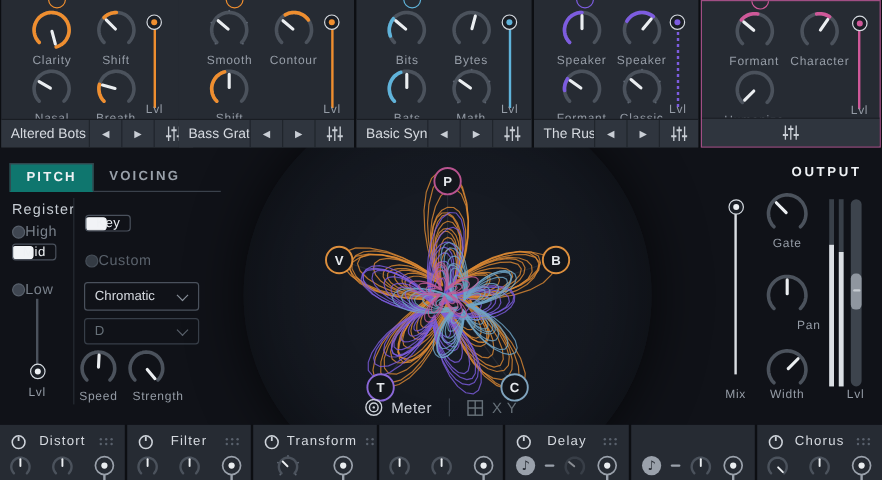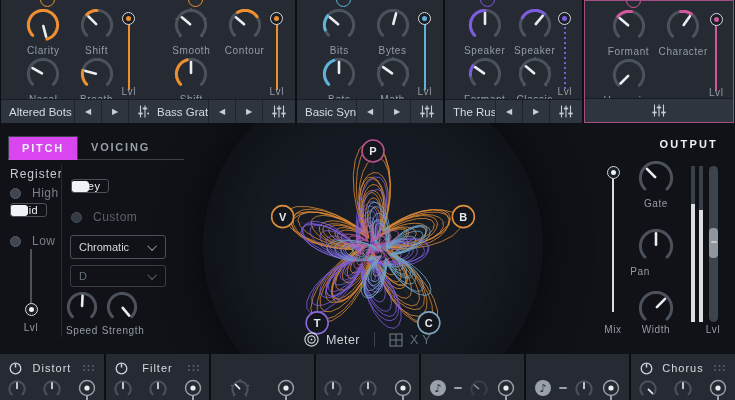--- a/index.html
+++ b/index.html
@@ -11,24 +11,24 @@
   .fbtn{width:26px;display:flex;align-items:center;justify-content:center;border-left:1px solid #20252c;cursor:pointer;color:#c9ced5;font-size:8px;}
   .kwrap{position:absolute;}
   .klabel{position:absolute;font-size:10px;color:#959ca6;letter-spacing:.6px;text-align:center;white-space:nowrap;}
   .vthumb{position:absolute;width:13px;height:13px;border:1.5px solid #d4d9df;border-radius:50%;box-sizing:border-box;background:#1a1e25;display:flex;align-items:center;justify-content:center;}
   .mid{position:absolute;left:0;top:123px;width:735px;height:231px;background:#101218;overflow:hidden;}
   .disc{position:absolute;left:203px;top:-47px;width:340px;height:340px;border-radius:50%;
         background:radial-gradient(circle,#181c24 0%,#151921 55%,#11141b 100%);
         box-shadow:0 0 45px rgba(0,0,0,.65), inset 0 0 70px rgba(0,0,0,.4);}
   .tabs{position:absolute;left:8px;top:13px;display:flex;width:176px;}
   .tab{padding:5px 13px 5px;font-size:11px;font-weight:bold;letter-spacing:1.8px;color:#99a0a9;border-bottom:1px solid #3a414b;cursor:pointer;}
-  .tab.active{color:#eef1f4;border:1px solid #3a414b;border-bottom:1px solid transparent;background:#d946ef;}
+  .tab.active{color:#eef1f4;border:1px solid #3a414b;border-bottom:1px solid transparent;background:#0f766e;}
   .tab.rest{flex:1;}
   .sec-label{position:absolute;font-size:12px;color:#c6ccd3;letter-spacing:1px;}
-  .radio-row{position:absolute;display:flex;align-items:center;gap:11px;cursor:pointer;text-align:center;}
+  .radio-row{position:absolute;display:flex;align-items:center;gap:0;cursor:pointer;text-align:center;}
   .rdot{width:11px;height:11px;border-radius:50%;background:#3f4651;border:1px solid #565e69;box-sizing:border-box;}
   .rdot.sel{background:#f1f3f6;border-color:#f1f3f6;}
   .rdot.dis{background:#343b44;border-color:#454d57;}
   .rlabel{font-size:12px;color:#79818b;letter-spacing:.5px;}
   .rlabel.sel{color:#eef1f4;}
   .rlabel.dis{color:#5a626c;}
   .sel{position:absolute;border:1px solid #4a515c;border-radius:3px;color:#d6dae0;font-size:11px;display:flex;align-items:center;justify-content:space-between;padding:0 8px;background:transparent;cursor:pointer;}
   .sel.dis{border-color:#373e48;color:#667078;}
   .chev{width:6px;height:6px;border-left:1.5px solid #8a919b;border-bottom:1.5px solid #8a919b;transform:rotate(-45deg) translateY(-2px);}
   .sel.dis .chev{border-color:#5a626c;}
@@ -153,21 +153,21 @@
 
     <span class="kwrap" style="left:66px;top:168px;"><svg width="32" height="32" viewBox="0 0 32 32">
           <path d="M6.4,25.6L5.7,24.9L5.1,24.2L4.6,23.4L4.1,22.6L3.7,21.7L3.3,20.9L3.0,20.0L2.7,19.1L2.6,18.1L2.5,17.2L2.4,16.2L2.4,15.3L2.5,14.3L2.6,13.4L2.9,12.5L3.1,11.6L3.5,10.7L3.9,9.8L4.3,9.0L4.9,8.2L5.4,7.4L6.1,6.7L6.7,6.1L7.4,5.4L8.2,4.9L9.0,4.3L9.8,3.9L10.7,3.5L11.6,3.1L12.5,2.9L13.4,2.6L14.3,2.5L15.3,2.4L16.2,2.4L17.2,2.5L18.1,2.6L19.1,2.7L20.0,3.0L20.9,3.3L21.7,3.7L22.6,4.1L23.4,4.6L24.2,5.1L24.9,5.7L25.6,6.4L26.3,7.1L26.9,7.8L27.4,8.6L27.9,9.4L28.3,10.3L28.7,11.1L29.0,12.0L29.3,12.9L29.4,13.9L29.5,14.8L29.6,15.8L29.6,16.7L29.5,17.7L29.4,18.6L29.1,19.5L28.9,20.4L28.5,21.3L28.1,22.2L27.7,23.0L27.1,23.8L26.6,24.6L25.9,25.3L25.6,25.6" stroke="#4b525c" stroke-width="3" fill="none" stroke-linecap="round"></path>
           <line x1="16.05694152039232" y1="14.913491066187024" x2="16.58365058402131" y2="4.8632834284169935" stroke="#eaedf0" stroke-width="2.6" stroke-linecap="round"></line>
         </svg></span>
     <div class="klabel" style="left:58px;top:202px;width:48px;">Speed</div>
     <span class="kwrap" style="left:106px;top:168px;"><svg width="32" height="32" viewBox="0 0 32 32">
           <path d="M6.4,25.6L5.7,24.9L5.1,24.2L4.6,23.4L4.1,22.6L3.7,21.7L3.3,20.9L3.0,20.0L2.7,19.1L2.6,18.1L2.5,17.2L2.4,16.2L2.4,15.3L2.5,14.3L2.6,13.4L2.9,12.5L3.1,11.6L3.5,10.7L3.9,9.8L4.3,9.0L4.9,8.2L5.4,7.4L6.1,6.7L6.7,6.1L7.4,5.4L8.2,4.9L9.0,4.3L9.8,3.9L10.7,3.5L11.6,3.1L12.5,2.9L13.4,2.6L14.3,2.5L15.3,2.4L16.2,2.4L17.2,2.5L18.1,2.6L19.1,2.7L20.0,3.0L20.9,3.3L21.7,3.7L22.6,4.1L23.4,4.6L24.2,5.1L24.9,5.7L25.6,6.4L26.3,7.1L26.9,7.8L27.4,8.6L27.9,9.4L28.3,10.3L28.7,11.1L29.0,12.0L29.3,12.9L29.4,13.9L29.5,14.8L29.6,15.8L29.6,16.7L29.5,17.7L29.4,18.6L29.1,19.5L28.9,20.4L28.5,21.3L28.1,22.2L27.7,23.0L27.1,23.8L26.6,24.6L25.9,25.3L25.6,25.6" stroke="#4b525c" stroke-width="3" fill="none" stroke-linecap="round"></path>
           <line x1="16.699352919338956" y1="16.833456354113448" x2="23.16836742322429" y2="24.54292762966284" stroke="#eaedf0" stroke-width="2.6" stroke-linecap="round"></line>
         </svg></span>
-    <div class="klabel" style="left:93px;top:202px;width:60px;">Strength</div>
+    <div class="klabel" style="left:93px;top:202px;width:60px;text-align:right;">Strength</div>
 
     <div class="bar" style="left:30px;top:126px;width:2px;height:62px;background:#4b525c;"></div>
     <div class="vthumb" style="left:24.5px;top:180px;">
         <i style="width:5px;height:5px;border-radius:50%;background:#eef1f4;"></i>
       </div>
     <div class="klabel" style="left:16px;top:199px;width:30px;">Lvl</div>
 
     <div class="mrow">
       <div class="mitem">
         <svg width="15" height="15" viewBox="0 0 15 15">
@@ -198,21 +198,21 @@
 
     <span class="kwrap" style="left:638px;top:37px;"><svg width="36" height="36" viewBox="0 0 36 36">
           <path d="M7.0,29.0L6.2,28.2L5.5,27.4L4.9,26.5L4.4,25.6L3.9,24.6L3.4,23.6L3.1,22.6L2.8,21.5L2.6,20.4L2.5,19.4L2.4,18.3L2.4,17.2L2.5,16.1L2.7,15.0L2.9,14.0L3.2,12.9L3.6,11.9L4.1,10.9L4.6,10.0L5.2,9.1L5.9,8.2L6.6,7.4L7.4,6.6L8.2,5.9L9.1,5.2L10.0,4.6L10.9,4.1L11.9,3.6L12.9,3.2L14.0,2.9L15.0,2.7L16.1,2.5L17.2,2.4L18.3,2.4L19.4,2.5L20.4,2.6L21.5,2.8L22.6,3.1L23.6,3.4L24.6,3.9L25.6,4.4L26.5,4.9L27.4,5.5L28.2,6.2L29.0,7.0L29.8,7.8L30.5,8.6L31.1,9.5L31.6,10.4L32.1,11.4L32.6,12.4L32.9,13.4L33.2,14.5L33.4,15.6L33.5,16.6L33.6,17.7L33.6,18.8L33.5,19.9L33.3,21.0L33.1,22.0L32.8,23.1L32.4,24.1L31.9,25.1L31.4,26.0L30.8,26.9L30.1,27.8L29.4,28.6L29.0,29.0" stroke="#4b525c" stroke-width="3" fill="none" stroke-linecap="round"></path>
           <line x1="17.11753073707919" y1="17.11753073707919" x2="8.954690055061684" y2="8.954690055061684" stroke="#eaedf0" stroke-width="2.6" stroke-linecap="round"></line>
         </svg></span>
     <div class="klabel" style="left:626px;top:75px;width:60px;">Gate</div>
     <span class="kwrap" style="left:638px;top:105px;"><svg width="36" height="36" viewBox="0 0 36 36">
           <path d="M7.0,29.0L6.2,28.2L5.5,27.4L4.9,26.5L4.4,25.6L3.9,24.6L3.4,23.6L3.1,22.6L2.8,21.5L2.6,20.4L2.5,19.4L2.4,18.3L2.4,17.2L2.5,16.1L2.7,15.0L2.9,14.0L3.2,12.9L3.6,11.9L4.1,10.9L4.6,10.0L5.2,9.1L5.9,8.2L6.6,7.4L7.4,6.6L8.2,5.9L9.1,5.2L10.0,4.6L10.9,4.1L11.9,3.6L12.9,3.2L14.0,2.9L15.0,2.7L16.1,2.5L17.2,2.4L18.3,2.4L19.4,2.5L20.4,2.6L21.5,2.8L22.6,3.1L23.6,3.4L24.6,3.9L25.6,4.4L26.5,4.9L27.4,5.5L28.2,6.2L29.0,7.0L29.8,7.8L30.5,8.6L31.1,9.5L31.6,10.4L32.1,11.4L32.6,12.4L32.9,13.4L33.2,14.5L33.4,15.6L33.5,16.6L33.6,17.7L33.6,18.8L33.5,19.9L33.3,21.0L33.1,22.0L32.8,23.1L32.4,24.1L31.9,25.1L31.4,26.0L30.8,26.9L30.1,27.8L29.4,28.6L29.0,29.0" stroke="#4b525c" stroke-width="3" fill="none" stroke-linecap="round"></path>
           <line x1="18" y1="16.752" x2="18" y2="5.208" stroke="#eaedf0" stroke-width="2.6" stroke-linecap="round"></line>
         </svg></span>
-    <div class="klabel" style="left:610px;top:143px;width:60px;">Pan</div>
+    <div class="klabel" style="left:644px;top:143px;width:60px;">Pan</div>
     <span class="kwrap" style="left:638px;top:167px;"><svg width="36" height="36" viewBox="0 0 36 36">
           <path d="M7.0,29.0L6.2,28.2L5.5,27.4L4.9,26.5L4.4,25.6L3.9,24.6L3.4,23.6L3.1,22.6L2.8,21.5L2.6,20.4L2.5,19.4L2.4,18.3L2.4,17.2L2.5,16.1L2.7,15.0L2.9,14.0L3.2,12.9L3.6,11.9L4.1,10.9L4.6,10.0L5.2,9.1L5.9,8.2L6.6,7.4L7.4,6.6L8.2,5.9L9.1,5.2L10.0,4.6L10.9,4.1L11.9,3.6L12.9,3.2L14.0,2.9L15.0,2.7L16.1,2.5L17.2,2.4L18.3,2.4L19.4,2.5L20.4,2.6L21.5,2.8L22.6,3.1L23.6,3.4L24.6,3.9L25.6,4.4L26.5,4.9L27.4,5.5L28.2,6.2L29.0,7.0L29.8,7.8L30.5,8.6L31.1,9.5L31.6,10.4L32.1,11.4L32.6,12.4L32.9,13.4L33.2,14.5L33.4,15.6L33.5,16.6L33.6,17.7L33.6,18.8L33.5,19.9L33.3,21.0L33.1,22.0L32.8,23.1L32.4,24.1L31.9,25.1L31.4,26.0L30.8,26.9L30.1,27.8L29.4,28.6L29.0,29.0" stroke="#4b525c" stroke-width="3" fill="none" stroke-linecap="round"></path>
           <line x1="18.88246926292081" y1="17.11753073707919" x2="27.045309944938317" y2="8.954690055061684" stroke="#eaedf0" stroke-width="2.6" stroke-linecap="round"></line>
         </svg></span>
     <div class="klabel" style="left:626px;top:201px;width:60px;">Width</div>
 
     <div class="bar" style="left:691px;top:43px;width:4px;height:156px;background:#394049;"></div>
     <div class="bar" style="left:691px;top:81px;width:4px;height:118px;background:#dbdfe4;"></div>
     <div class="bar" style="left:699px;top:43px;width:4px;height:156px;background:#394049;"></div>
     <div class="bar" style="left:699px;top:87px;width:4px;height:112px;background:#dbdfe4;"></div>
@@ -518,119 +518,157 @@
             <line x1="10" y1="9.392" x2="10" y2="3.7680000000000007" stroke="#eaedf0" stroke-width="1.6" stroke-linecap="round"></line>
           </svg></div>
         <svg width="20" height="26" viewBox="0 0 20 26">
           <circle cx="10" cy="9" r="7.5" stroke="#9aa1ab" stroke-width="1.4" fill="none"></circle>
           <circle cx="10" cy="9" r="2.6" fill="#eaedf0"></circle>
           <line x1="10" y1="16.5" x2="10" y2="26" stroke="#9aa1ab" stroke-width="2"></line>
         </svg>
       </div>
     </div>
     <div class="bmod" style="left: 211px; width: 103px;">
-      <div class="bcontrols" style="gap: 26px;">
-        <div style="width: 20px; height: 20px;"><svg width="20" height="20" viewBox="0 0 20 20">
-            <path d="M4.6,15.4L4.3,15.0L3.9,14.6L3.6,14.1L3.4,13.7L3.1,13.2L2.9,12.7L2.7,12.2L2.6,11.7L2.5,11.2L2.4,10.7L2.4,10.1L2.4,9.6L2.5,9.1L2.5,8.5L2.7,8.0L2.8,7.5L3.0,7.0L3.2,6.5L3.5,6.1L3.8,5.6L4.1,5.2L4.4,4.8L4.8,4.4L5.2,4.1L5.6,3.8L6.1,3.5L6.5,3.2L7.0,3.0L7.5,2.8L8.0,2.7L8.5,2.5L9.1,2.5L9.6,2.4L10.1,2.4L10.7,2.4L11.2,2.5L11.7,2.6L12.2,2.7L12.7,2.9L13.2,3.1L13.7,3.4L14.1,3.6L14.6,3.9L15.0,4.3L15.4,4.6L15.7,5.0L16.1,5.4L16.4,5.9L16.6,6.3L16.9,6.8L17.1,7.3L17.3,7.8L17.4,8.3L17.5,8.8L17.6,9.3L17.6,9.9L17.6,10.4L17.5,10.9L17.5,11.5L17.3,12.0L17.2,12.5L17.0,13.0L16.8,13.5L16.5,13.9L16.2,14.4L15.9,14.8L15.6,15.2L15.4,15.4" stroke="#4b525c" stroke-width="2" fill="none" stroke-linecap="round"></path>
-            <circle cx="3.565328291202417" cy="16.43467170879758" r="0.8" fill="#5c6470"></circle>
-            <circle cx="1.5926962541472918" cy="6.517580765477683" r="0.8" fill="#5c6470"></circle>
-            <circle cx="10" cy="0.9000000000000004" r="0.8" fill="#5c6470"></circle>
-            <circle cx="18.40730374585271" cy="6.517580765477683" r="0.8" fill="#5c6470"></circle>
-            <circle cx="16.434671708797584" cy="16.43467170879758" r="0.8" fill="#5c6470"></circle>
-            <line x1="9.57007907703858" y1="9.57007907703858" x2="5.593310539645437" y2="5.593310539645436" stroke="#eaedf0" stroke-width="1.6" stroke-linecap="round"></line>
-          </svg></div>
-        <svg width="20" height="26" viewBox="0 0 20 26">
-          <circle cx="10" cy="9" r="7.5" stroke="#9aa1ab" stroke-width="1.4" fill="none"></circle>
-          <circle cx="10" cy="9" r="2.6" fill="#eaedf0"></circle>
-          <line x1="10" y1="16.5" x2="10" y2="26" stroke="#9aa1ab" stroke-width="2"></line>
-        </svg>
-      </div>
-    </div>
-    <div class="bmod" style="left: 316px; width: 103px;">
-      <div class="bcontrols" style="gap: 15px;">
-        <div style="width: 20px; height: 20px;"><svg width="20" height="20" viewBox="0 0 20 20">
-            <path d="M4.6,15.4L4.3,15.0L3.9,14.6L3.6,14.1L3.4,13.7L3.1,13.2L2.9,12.7L2.7,12.2L2.6,11.7L2.5,11.2L2.4,10.7L2.4,10.1L2.4,9.6L2.5,9.1L2.5,8.5L2.7,8.0L2.8,7.5L3.0,7.0L3.2,6.5L3.5,6.1L3.8,5.6L4.1,5.2L4.4,4.8L4.8,4.4L5.2,4.1L5.6,3.8L6.1,3.5L6.5,3.2L7.0,3.0L7.5,2.8L8.0,2.7L8.5,2.5L9.1,2.5L9.6,2.4L10.1,2.4L10.7,2.4L11.2,2.5L11.7,2.6L12.2,2.7L12.7,2.9L13.2,3.1L13.7,3.4L14.1,3.6L14.6,3.9L15.0,4.3L15.4,4.6L15.7,5.0L16.1,5.4L16.4,5.9L16.6,6.3L16.9,6.8L17.1,7.3L17.3,7.8L17.4,8.3L17.5,8.8L17.6,9.3L17.6,9.9L17.6,10.4L17.5,10.9L17.5,11.5L17.3,12.0L17.2,12.5L17.0,13.0L16.8,13.5L16.5,13.9L16.2,14.4L15.9,14.8L15.6,15.2L15.4,15.4" stroke="#4b525c" stroke-width="2" fill="none" stroke-linecap="round"></path>
-            <line x1="10" y1="9.392" x2="10" y2="3.7680000000000007" stroke="#eaedf0" stroke-width="1.6" stroke-linecap="round"></line>
-          </svg></div>
-        <div style="width: 20px; height: 20px;"><svg width="20" height="20" viewBox="0 0 20 20">
-            <path d="M4.6,15.4L4.3,15.0L3.9,14.6L3.6,14.1L3.4,13.7L3.1,13.2L2.9,12.7L2.7,12.2L2.6,11.7L2.5,11.2L2.4,10.7L2.4,10.1L2.4,9.6L2.5,9.1L2.5,8.5L2.7,8.0L2.8,7.5L3.0,7.0L3.2,6.5L3.5,6.1L3.8,5.6L4.1,5.2L4.4,4.8L4.8,4.4L5.2,4.1L5.6,3.8L6.1,3.5L6.5,3.2L7.0,3.0L7.5,2.8L8.0,2.7L8.5,2.5L9.1,2.5L9.6,2.4L10.1,2.4L10.7,2.4L11.2,2.5L11.7,2.6L12.2,2.7L12.7,2.9L13.2,3.1L13.7,3.4L14.1,3.6L14.6,3.9L15.0,4.3L15.4,4.6L15.7,5.0L16.1,5.4L16.4,5.9L16.6,6.3L16.9,6.8L17.1,7.3L17.3,7.8L17.4,8.3L17.5,8.8L17.6,9.3L17.6,9.9L17.6,10.4L17.5,10.9L17.5,11.5L17.3,12.0L17.2,12.5L17.0,13.0L16.8,13.5L16.5,13.9L16.2,14.4L15.9,14.8L15.6,15.2L15.4,15.4" stroke="#4b525c" stroke-width="2" fill="none" stroke-linecap="round"></path>
-            <line x1="10" y1="9.392" x2="10" y2="3.7680000000000007" stroke="#eaedf0" stroke-width="1.6" stroke-linecap="round"></line>
-          </svg></div>
-        <svg width="20" height="26" viewBox="0 0 20 26">
-          <circle cx="10" cy="9" r="7.5" stroke="#9aa1ab" stroke-width="1.4" fill="none"></circle>
-          <circle cx="10" cy="9" r="2.6" fill="#eaedf0"></circle>
-          <line x1="10" y1="16.5" x2="10" y2="26" stroke="#9aa1ab" stroke-width="2"></line>
-        </svg>
-      </div>
-    </div>
-    <div class="bmod" style="left: 421px; width: 103px;">
-      <div class="bcontrols" style="gap: 7px;">
-        <svg width="18" height="18" viewBox="0 0 18 18">
-          <circle cx="9" cy="9" r="8" fill="#9aa1ab"></circle>
-          <text x="9" y="13" text-anchor="middle" font-size="11" fill="#262b33" font-family="&quot;DejaVu Sans&quot;,sans-serif">♪</text>
-        </svg>
-        <div style="width: 8px; height: 2px; background: rgb(154, 161, 171); margin-top: 8px; border-radius: 1px;"></div>
-        <div style="width: 20px; height: 20px;"><svg width="20" height="20" viewBox="0 0 20 20" style="opacity: 0.5;">
-            <path d="M4.6,15.4L4.3,15.0L3.9,14.6L3.6,14.1L3.4,13.7L3.1,13.2L2.9,12.7L2.7,12.2L2.6,11.7L2.5,11.2L2.4,10.7L2.4,10.1L2.4,9.6L2.5,9.1L2.5,8.5L2.7,8.0L2.8,7.5L3.0,7.0L3.2,6.5L3.5,6.1L3.8,5.6L4.1,5.2L4.4,4.8L4.8,4.4L5.2,4.1L5.6,3.8L6.1,3.5L6.5,3.2L7.0,3.0L7.5,2.8L8.0,2.7L8.5,2.5L9.1,2.5L9.6,2.4L10.1,2.4L10.7,2.4L11.2,2.5L11.7,2.6L12.2,2.7L12.7,2.9L13.2,3.1L13.7,3.4L14.1,3.6L14.6,3.9L15.0,4.3L15.4,4.6L15.7,5.0L16.1,5.4L16.4,5.9L16.6,6.3L16.9,6.8L17.1,7.3L17.3,7.8L17.4,8.3L17.5,8.8L17.6,9.3L17.6,9.9L17.6,10.4L17.5,10.9L17.5,11.5L17.3,12.0L17.2,12.5L17.0,13.0L16.8,13.5L16.5,13.9L16.2,14.4L15.9,14.8L15.6,15.2L15.4,15.4" stroke="#4b525c" stroke-width="2" fill="none" stroke-linecap="round"></path>
-            <line x1="9.534244978583661" y1="9.609185133310584" x2="5.226011030482529" y2="5.994147616433487" stroke="#eaedf0" stroke-width="1.6" stroke-linecap="round"></line>
-          </svg></div>
-        <svg width="20" height="26" viewBox="0 0 20 26">
-          <circle cx="10" cy="9" r="7.5" stroke="#9aa1ab" stroke-width="1.4" fill="none"></circle>
-          <circle cx="10" cy="9" r="2.6" fill="#eaedf0"></circle>
-          <line x1="10" y1="16.5" x2="10" y2="26" stroke="#9aa1ab" stroke-width="2"></line>
-        </svg>
-      </div>
-    </div>
-    <div class="bmod" style="left: 526px; width: 103px;">
-      <div class="bcontrols" style="gap: 7px;">
-        <svg width="18" height="18" viewBox="0 0 18 18">
-          <circle cx="9" cy="9" r="8" fill="#9aa1ab"></circle>
-          <text x="9" y="13" text-anchor="middle" font-size="11" fill="#262b33" font-family="&quot;DejaVu Sans&quot;,sans-serif">♪</text>
-        </svg>
-        <div style="width: 8px; height: 2px; background: rgb(154, 161, 171); margin-top: 8px; border-radius: 1px;"></div>
-        <div style="width: 20px; height: 20px;"><svg width="20" height="20" viewBox="0 0 20 20">
-            <path d="M4.6,15.4L4.3,15.0L3.9,14.6L3.6,14.1L3.4,13.7L3.1,13.2L2.9,12.7L2.7,12.2L2.6,11.7L2.5,11.2L2.4,10.7L2.4,10.1L2.4,9.6L2.5,9.1L2.5,8.5L2.7,8.0L2.8,7.5L3.0,7.0L3.2,6.5L3.5,6.1L3.8,5.6L4.1,5.2L4.4,4.8L4.8,4.4L5.2,4.1L5.6,3.8L6.1,3.5L6.5,3.2L7.0,3.0L7.5,2.8L8.0,2.7L8.5,2.5L9.1,2.5L9.6,2.4L10.1,2.4L10.7,2.4L11.2,2.5L11.7,2.6L12.2,2.7L12.7,2.9L13.2,3.1L13.7,3.4L14.1,3.6L14.6,3.9L15.0,4.3L15.4,4.6L15.7,5.0L16.1,5.4L16.4,5.9L16.6,6.3L16.9,6.8L17.1,7.3L17.3,7.8L17.4,8.3L17.5,8.8L17.6,9.3L17.6,9.9L17.6,10.4L17.5,10.9L17.5,11.5L17.3,12.0L17.2,12.5L17.0,13.0L16.8,13.5L16.5,13.9L16.2,14.4L15.9,14.8L15.6,15.2L15.4,15.4" stroke="#4b525c" stroke-width="2" fill="none" stroke-linecap="round"></path>
-            <line x1="10" y1="9.392" x2="10" y2="3.7680000000000007" stroke="#eaedf0" stroke-width="1.6" stroke-linecap="round"></line>
-          </svg></div>
-        <svg width="20" height="26" viewBox="0 0 20 26">
-          <circle cx="10" cy="9" r="7.5" stroke="#9aa1ab" stroke-width="1.4" fill="none"></circle>
-          <circle cx="10" cy="9" r="2.6" fill="#eaedf0"></circle>
-          <line x1="10" y1="16.5" x2="10" y2="26" stroke="#9aa1ab" stroke-width="2"></line>
-        </svg>
-      </div>
-    </div>
-    <div class="bmod" style="left: 631px; width: 104px;">
       <div class="bhead">
         <div style="display: flex;">
           <svg width="13" height="13" viewBox="0 0 13 13">
             <circle cx="6.5" cy="6.5" r="5.3" stroke="#ced3da" stroke-width="1.3" fill="none"></circle>
             <line x1="6.5" y1="1.8" x2="6.5" y2="5.5" stroke="#ced3da" stroke-width="1.5"></line>
           </svg>
         </div>
-        <div class="bname">Chorus</div>
+        <div class="bname">Transform</div>
         <div style="display: flex;">
           <svg width="13" height="8" viewBox="0 0 13 8">
             <circle cx="2" cy="2" r="1" fill="#59616c"></circle>
             <circle cx="2" cy="6" r="1" fill="#59616c"></circle>
             <circle cx="6.5" cy="2" r="1" fill="#59616c"></circle>
             <circle cx="6.5" cy="6" r="1" fill="#59616c"></circle>
             <circle cx="11" cy="2" r="1" fill="#59616c"></circle>
             <circle cx="11" cy="6" r="1" fill="#59616c"></circle>
           </svg>
         </div>
       </div>
-      <div class="bcontrols" style="gap: 15px;">
-        <div style="width: 20px; height: 20px;"><svg width="20" height="20" viewBox="0 0 20 20">
-            <path d="M4.6,15.4L4.3,15.0L3.9,14.6L3.6,14.1L3.4,13.7L3.1,13.2L2.9,12.7L2.7,12.2L2.6,11.7L2.5,11.2L2.4,10.7L2.4,10.1L2.4,9.6L2.5,9.1L2.5,8.5L2.7,8.0L2.8,7.5L3.0,7.0L3.2,6.5L3.5,6.1L3.8,5.6L4.1,5.2L4.4,4.8L4.8,4.4L5.2,4.1L5.6,3.8L6.1,3.5L6.5,3.2L7.0,3.0L7.5,2.8L8.0,2.7L8.5,2.5L9.1,2.5L9.6,2.4L10.1,2.4L10.7,2.4L11.2,2.5L11.7,2.6L12.2,2.7L12.7,2.9L13.2,3.1L13.7,3.4L14.1,3.6L14.6,3.9L15.0,4.3L15.4,4.6L15.7,5.0L16.1,5.4L16.4,5.9L16.6,6.3L16.9,6.8L17.1,7.3L17.3,7.8L17.4,8.3L17.5,8.8L17.6,9.3L17.6,9.9L17.6,10.4L17.5,10.9L17.5,11.5L17.3,12.0L17.2,12.5L17.0,13.0L16.8,13.5L16.5,13.9L16.2,14.4L15.9,14.8L15.6,15.2L15.4,15.4" stroke="#4b525c" stroke-width="2" fill="none" stroke-linecap="round"></path>
-            <line x1="10.42992092296142" y1="10.42992092296142" x2="14.406689460354563" y2="14.406689460354563" stroke="#eaedf0" stroke-width="1.6" stroke-linecap="round"></line>
-          </svg></div>
-        <div style="width: 20px; height: 20px;"><svg width="20" height="20" viewBox="0 0 20 20">
-            <path d="M4.6,15.4L4.3,15.0L3.9,14.6L3.6,14.1L3.4,13.7L3.1,13.2L2.9,12.7L2.7,12.2L2.6,11.7L2.5,11.2L2.4,10.7L2.4,10.1L2.4,9.6L2.5,9.1L2.5,8.5L2.7,8.0L2.8,7.5L3.0,7.0L3.2,6.5L3.5,6.1L3.8,5.6L4.1,5.2L4.4,4.8L4.8,4.4L5.2,4.1L5.6,3.8L6.1,3.5L6.5,3.2L7.0,3.0L7.5,2.8L8.0,2.7L8.5,2.5L9.1,2.5L9.6,2.4L10.1,2.4L10.7,2.4L11.2,2.5L11.7,2.6L12.2,2.7L12.7,2.9L13.2,3.1L13.7,3.4L14.1,3.6L14.6,3.9L15.0,4.3L15.4,4.6L15.7,5.0L16.1,5.4L16.4,5.9L16.6,6.3L16.9,6.8L17.1,7.3L17.3,7.8L17.4,8.3L17.5,8.8L17.6,9.3L17.6,9.9L17.6,10.4L17.5,10.9L17.5,11.5L17.3,12.0L17.2,12.5L17.0,13.0L16.8,13.5L16.5,13.9L16.2,14.4L15.9,14.8L15.6,15.2L15.4,15.4" stroke="#4b525c" stroke-width="2" fill="none" stroke-linecap="round"></path>
-            <line x1="10" y1="9.392" x2="10" y2="3.7680000000000007" stroke="#eaedf0" stroke-width="1.6" stroke-linecap="round"></line>
+      <div class="bcontrols" style="gap: 26px;">
+        <div style="width: 20px; height: 20px;"><svg width="20" height="20" viewBox="0 0 20 20">
+            <path d="M4.6,15.4L4.3,15.0L3.9,14.6L3.6,14.1L3.4,13.7L3.1,13.2L2.9,12.7L2.7,12.2L2.6,11.7L2.5,11.2L2.4,10.7L2.4,10.1L2.4,9.6L2.5,9.1L2.5,8.5L2.7,8.0L2.8,7.5L3.0,7.0L3.2,6.5L3.5,6.1L3.8,5.6L4.1,5.2L4.4,4.8L4.8,4.4L5.2,4.1L5.6,3.8L6.1,3.5L6.5,3.2L7.0,3.0L7.5,2.8L8.0,2.7L8.5,2.5L9.1,2.5L9.6,2.4L10.1,2.4L10.7,2.4L11.2,2.5L11.7,2.6L12.2,2.7L12.7,2.9L13.2,3.1L13.7,3.4L14.1,3.6L14.6,3.9L15.0,4.3L15.4,4.6L15.7,5.0L16.1,5.4L16.4,5.9L16.6,6.3L16.9,6.8L17.1,7.3L17.3,7.8L17.4,8.3L17.5,8.8L17.6,9.3L17.6,9.9L17.6,10.4L17.5,10.9L17.5,11.5L17.3,12.0L17.2,12.5L17.0,13.0L16.8,13.5L16.5,13.9L16.2,14.4L15.9,14.8L15.6,15.2L15.4,15.4" stroke="#4b525c" stroke-width="2" fill="none" stroke-linecap="round"></path>
+            <circle cx="3.565328291202417" cy="16.43467170879758" r="0.8" fill="#5c6470"></circle>
+            <circle cx="1.5926962541472918" cy="6.517580765477683" r="0.8" fill="#5c6470"></circle>
+            <circle cx="10" cy="0.9000000000000004" r="0.8" fill="#5c6470"></circle>
+            <circle cx="18.40730374585271" cy="6.517580765477683" r="0.8" fill="#5c6470"></circle>
+            <circle cx="16.434671708797584" cy="16.43467170879758" r="0.8" fill="#5c6470"></circle>
+            <line x1="9.57007907703858" y1="9.57007907703858" x2="5.593310539645437" y2="5.593310539645436" stroke="#eaedf0" stroke-width="1.6" stroke-linecap="round"></line>
           </svg></div>
         <svg width="20" height="26" viewBox="0 0 20 26">
           <circle cx="10" cy="9" r="7.5" stroke="#9aa1ab" stroke-width="1.4" fill="none"></circle>
           <circle cx="10" cy="9" r="2.6" fill="#eaedf0"></circle>
           <line x1="10" y1="16.5" x2="10" y2="26" stroke="#9aa1ab" stroke-width="2"></line>
         </svg>
       </div>
     </div>
+    <div class="bmod" style="left: 316px; width: 103px;">
+      <div class="bcontrols" style="gap: 15px;">
+        <div style="width: 20px; height: 20px;"><svg width="20" height="20" viewBox="0 0 20 20">
+            <path d="M4.6,15.4L4.3,15.0L3.9,14.6L3.6,14.1L3.4,13.7L3.1,13.2L2.9,12.7L2.7,12.2L2.6,11.7L2.5,11.2L2.4,10.7L2.4,10.1L2.4,9.6L2.5,9.1L2.5,8.5L2.7,8.0L2.8,7.5L3.0,7.0L3.2,6.5L3.5,6.1L3.8,5.6L4.1,5.2L4.4,4.8L4.8,4.4L5.2,4.1L5.6,3.8L6.1,3.5L6.5,3.2L7.0,3.0L7.5,2.8L8.0,2.7L8.5,2.5L9.1,2.5L9.6,2.4L10.1,2.4L10.7,2.4L11.2,2.5L11.7,2.6L12.2,2.7L12.7,2.9L13.2,3.1L13.7,3.4L14.1,3.6L14.6,3.9L15.0,4.3L15.4,4.6L15.7,5.0L16.1,5.4L16.4,5.9L16.6,6.3L16.9,6.8L17.1,7.3L17.3,7.8L17.4,8.3L17.5,8.8L17.6,9.3L17.6,9.9L17.6,10.4L17.5,10.9L17.5,11.5L17.3,12.0L17.2,12.5L17.0,13.0L16.8,13.5L16.5,13.9L16.2,14.4L15.9,14.8L15.6,15.2L15.4,15.4" stroke="#4b525c" stroke-width="2" fill="none" stroke-linecap="round"></path>
+            <line x1="10" y1="9.392" x2="10" y2="3.7680000000000007" stroke="#eaedf0" stroke-width="1.6" stroke-linecap="round"></line>
+          </svg></div>
+        <div style="width: 20px; height: 20px;"><svg width="20" height="20" viewBox="0 0 20 20">
+            <path d="M4.6,15.4L4.3,15.0L3.9,14.6L3.6,14.1L3.4,13.7L3.1,13.2L2.9,12.7L2.7,12.2L2.6,11.7L2.5,11.2L2.4,10.7L2.4,10.1L2.4,9.6L2.5,9.1L2.5,8.5L2.7,8.0L2.8,7.5L3.0,7.0L3.2,6.5L3.5,6.1L3.8,5.6L4.1,5.2L4.4,4.8L4.8,4.4L5.2,4.1L5.6,3.8L6.1,3.5L6.5,3.2L7.0,3.0L7.5,2.8L8.0,2.7L8.5,2.5L9.1,2.5L9.6,2.4L10.1,2.4L10.7,2.4L11.2,2.5L11.7,2.6L12.2,2.7L12.7,2.9L13.2,3.1L13.7,3.4L14.1,3.6L14.6,3.9L15.0,4.3L15.4,4.6L15.7,5.0L16.1,5.4L16.4,5.9L16.6,6.3L16.9,6.8L17.1,7.3L17.3,7.8L17.4,8.3L17.5,8.8L17.6,9.3L17.6,9.9L17.6,10.4L17.5,10.9L17.5,11.5L17.3,12.0L17.2,12.5L17.0,13.0L16.8,13.5L16.5,13.9L16.2,14.4L15.9,14.8L15.6,15.2L15.4,15.4" stroke="#4b525c" stroke-width="2" fill="none" stroke-linecap="round"></path>
+            <line x1="10" y1="9.392" x2="10" y2="3.7680000000000007" stroke="#eaedf0" stroke-width="1.6" stroke-linecap="round"></line>
+          </svg></div>
+        <svg width="20" height="26" viewBox="0 0 20 26">
+          <circle cx="10" cy="9" r="7.5" stroke="#9aa1ab" stroke-width="1.4" fill="none"></circle>
+          <circle cx="10" cy="9" r="2.6" fill="#eaedf0"></circle>
+          <line x1="10" y1="16.5" x2="10" y2="26" stroke="#9aa1ab" stroke-width="2"></line>
+        </svg>
+      </div>
+    </div>
+    <div class="bmod" style="left: 421px; width: 103px;">
+      <div class="bhead">
+        <div style="display: flex;">
+          <svg width="13" height="13" viewBox="0 0 13 13">
+            <circle cx="6.5" cy="6.5" r="5.3" stroke="#ced3da" stroke-width="1.3" fill="none"></circle>
+            <line x1="6.5" y1="1.8" x2="6.5" y2="5.5" stroke="#ced3da" stroke-width="1.5"></line>
+          </svg>
+        </div>
+        <div class="bname">Delay</div>
+        <div style="display: flex;">
+          <svg width="13" height="8" viewBox="0 0 13 8">
+            <circle cx="2" cy="2" r="1" fill="#59616c"></circle>
+            <circle cx="2" cy="6" r="1" fill="#59616c"></circle>
+            <circle cx="6.5" cy="2" r="1" fill="#59616c"></circle>
+            <circle cx="6.5" cy="6" r="1" fill="#59616c"></circle>
+            <circle cx="11" cy="2" r="1" fill="#59616c"></circle>
+            <circle cx="11" cy="6" r="1" fill="#59616c"></circle>
+          </svg>
+        </div>
+      </div>
+      <div class="bcontrols" style="gap: 7px;">
+        <svg width="18" height="18" viewBox="0 0 18 18">
+          <circle cx="9" cy="9" r="8" fill="#9aa1ab"></circle>
+          <text x="9" y="13" text-anchor="middle" font-size="11" fill="#262b33" font-family="&quot;DejaVu Sans&quot;,sans-serif">♪</text>
+        </svg>
+        <div style="width: 8px; height: 2px; background: rgb(154, 161, 171); margin-top: 8px; border-radius: 1px;"></div>
+        <div style="width: 20px; height: 20px;"><svg width="20" height="20" viewBox="0 0 20 20" style="opacity: 0.5;">
+            <path d="M4.6,15.4L4.3,15.0L3.9,14.6L3.6,14.1L3.4,13.7L3.1,13.2L2.9,12.7L2.7,12.2L2.6,11.7L2.5,11.2L2.4,10.7L2.4,10.1L2.4,9.6L2.5,9.1L2.5,8.5L2.7,8.0L2.8,7.5L3.0,7.0L3.2,6.5L3.5,6.1L3.8,5.6L4.1,5.2L4.4,4.8L4.8,4.4L5.2,4.1L5.6,3.8L6.1,3.5L6.5,3.2L7.0,3.0L7.5,2.8L8.0,2.7L8.5,2.5L9.1,2.5L9.6,2.4L10.1,2.4L10.7,2.4L11.2,2.5L11.7,2.6L12.2,2.7L12.7,2.9L13.2,3.1L13.7,3.4L14.1,3.6L14.6,3.9L15.0,4.3L15.4,4.6L15.7,5.0L16.1,5.4L16.4,5.9L16.6,6.3L16.9,6.8L17.1,7.3L17.3,7.8L17.4,8.3L17.5,8.8L17.6,9.3L17.6,9.9L17.6,10.4L17.5,10.9L17.5,11.5L17.3,12.0L17.2,12.5L17.0,13.0L16.8,13.5L16.5,13.9L16.2,14.4L15.9,14.8L15.6,15.2L15.4,15.4" stroke="#4b525c" stroke-width="2" fill="none" stroke-linecap="round"></path>
+            <line x1="9.534244978583661" y1="9.609185133310584" x2="5.226011030482529" y2="5.994147616433487" stroke="#eaedf0" stroke-width="1.6" stroke-linecap="round"></line>
+          </svg></div>
+        <svg width="20" height="26" viewBox="0 0 20 26">
+          <circle cx="10" cy="9" r="7.5" stroke="#9aa1ab" stroke-width="1.4" fill="none"></circle>
+          <circle cx="10" cy="9" r="2.6" fill="#eaedf0"></circle>
+          <line x1="10" y1="16.5" x2="10" y2="26" stroke="#9aa1ab" stroke-width="2"></line>
+        </svg>
+      </div>
+    </div>
+    <div class="bmod" style="left: 526px; width: 103px;">
+      <div class="bcontrols" style="gap: 7px;">
+        <svg width="18" height="18" viewBox="0 0 18 18">
+          <circle cx="9" cy="9" r="8" fill="#9aa1ab"></circle>
+          <text x="9" y="13" text-anchor="middle" font-size="11" fill="#262b33" font-family="&quot;DejaVu Sans&quot;,sans-serif">♪</text>
+        </svg>
+        <div style="width: 8px; height: 2px; background: rgb(154, 161, 171); margin-top: 8px; border-radius: 1px;"></div>
+        <div style="width: 20px; height: 20px;"><svg width="20" height="20" viewBox="0 0 20 20">
+            <path d="M4.6,15.4L4.3,15.0L3.9,14.6L3.6,14.1L3.4,13.7L3.1,13.2L2.9,12.7L2.7,12.2L2.6,11.7L2.5,11.2L2.4,10.7L2.4,10.1L2.4,9.6L2.5,9.1L2.5,8.5L2.7,8.0L2.8,7.5L3.0,7.0L3.2,6.5L3.5,6.1L3.8,5.6L4.1,5.2L4.4,4.8L4.8,4.4L5.2,4.1L5.6,3.8L6.1,3.5L6.5,3.2L7.0,3.0L7.5,2.8L8.0,2.7L8.5,2.5L9.1,2.5L9.6,2.4L10.1,2.4L10.7,2.4L11.2,2.5L11.7,2.6L12.2,2.7L12.7,2.9L13.2,3.1L13.7,3.4L14.1,3.6L14.6,3.9L15.0,4.3L15.4,4.6L15.7,5.0L16.1,5.4L16.4,5.9L16.6,6.3L16.9,6.8L17.1,7.3L17.3,7.8L17.4,8.3L17.5,8.8L17.6,9.3L17.6,9.9L17.6,10.4L17.5,10.9L17.5,11.5L17.3,12.0L17.2,12.5L17.0,13.0L16.8,13.5L16.5,13.9L16.2,14.4L15.9,14.8L15.6,15.2L15.4,15.4" stroke="#4b525c" stroke-width="2" fill="none" stroke-linecap="round"></path>
+            <line x1="10" y1="9.392" x2="10" y2="3.7680000000000007" stroke="#eaedf0" stroke-width="1.6" stroke-linecap="round"></line>
+          </svg></div>
+        <svg width="20" height="26" viewBox="0 0 20 26">
+          <circle cx="10" cy="9" r="7.5" stroke="#9aa1ab" stroke-width="1.4" fill="none"></circle>
+          <circle cx="10" cy="9" r="2.6" fill="#eaedf0"></circle>
+          <line x1="10" y1="16.5" x2="10" y2="26" stroke="#9aa1ab" stroke-width="2"></line>
+        </svg>
+      </div>
+    </div>
+    <div class="bmod" style="left: 631px; width: 104px;">
+      <div class="bhead">
+        <div style="display: flex;">
+          <svg width="13" height="13" viewBox="0 0 13 13">
+            <circle cx="6.5" cy="6.5" r="5.3" stroke="#ced3da" stroke-width="1.3" fill="none"></circle>
+            <line x1="6.5" y1="1.8" x2="6.5" y2="5.5" stroke="#ced3da" stroke-width="1.5"></line>
+          </svg>
+        </div>
+        <div class="bname">Chorus</div>
+        <div style="display: flex;">
+          <svg width="13" height="8" viewBox="0 0 13 8">
+            <circle cx="2" cy="2" r="1" fill="#59616c"></circle>
+            <circle cx="2" cy="6" r="1" fill="#59616c"></circle>
+            <circle cx="6.5" cy="2" r="1" fill="#59616c"></circle>
+            <circle cx="6.5" cy="6" r="1" fill="#59616c"></circle>
+            <circle cx="11" cy="2" r="1" fill="#59616c"></circle>
+            <circle cx="11" cy="6" r="1" fill="#59616c"></circle>
+          </svg>
+        </div>
+      </div>
+      <div class="bcontrols" style="gap: 15px;">
+        <div style="width: 20px; height: 20px;"><svg width="20" height="20" viewBox="0 0 20 20">
+            <path d="M4.6,15.4L4.3,15.0L3.9,14.6L3.6,14.1L3.4,13.7L3.1,13.2L2.9,12.7L2.7,12.2L2.6,11.7L2.5,11.2L2.4,10.7L2.4,10.1L2.4,9.6L2.5,9.1L2.5,8.5L2.7,8.0L2.8,7.5L3.0,7.0L3.2,6.5L3.5,6.1L3.8,5.6L4.1,5.2L4.4,4.8L4.8,4.4L5.2,4.1L5.6,3.8L6.1,3.5L6.5,3.2L7.0,3.0L7.5,2.8L8.0,2.7L8.5,2.5L9.1,2.5L9.6,2.4L10.1,2.4L10.7,2.4L11.2,2.5L11.7,2.6L12.2,2.7L12.7,2.9L13.2,3.1L13.7,3.4L14.1,3.6L14.6,3.9L15.0,4.3L15.4,4.6L15.7,5.0L16.1,5.4L16.4,5.9L16.6,6.3L16.9,6.8L17.1,7.3L17.3,7.8L17.4,8.3L17.5,8.8L17.6,9.3L17.6,9.9L17.6,10.4L17.5,10.9L17.5,11.5L17.3,12.0L17.2,12.5L17.0,13.0L16.8,13.5L16.5,13.9L16.2,14.4L15.9,14.8L15.6,15.2L15.4,15.4" stroke="#4b525c" stroke-width="2" fill="none" stroke-linecap="round"></path>
+            <line x1="10.42992092296142" y1="10.42992092296142" x2="14.406689460354563" y2="14.406689460354563" stroke="#eaedf0" stroke-width="1.6" stroke-linecap="round"></line>
+          </svg></div>
+        <div style="width: 20px; height: 20px;"><svg width="20" height="20" viewBox="0 0 20 20">
+            <path d="M4.6,15.4L4.3,15.0L3.9,14.6L3.6,14.1L3.4,13.7L3.1,13.2L2.9,12.7L2.7,12.2L2.6,11.7L2.5,11.2L2.4,10.7L2.4,10.1L2.4,9.6L2.5,9.1L2.5,8.5L2.7,8.0L2.8,7.5L3.0,7.0L3.2,6.5L3.5,6.1L3.8,5.6L4.1,5.2L4.4,4.8L4.8,4.4L5.2,4.1L5.6,3.8L6.1,3.5L6.5,3.2L7.0,3.0L7.5,2.8L8.0,2.7L8.5,2.5L9.1,2.5L9.6,2.4L10.1,2.4L10.7,2.4L11.2,2.5L11.7,2.6L12.2,2.7L12.7,2.9L13.2,3.1L13.7,3.4L14.1,3.6L14.6,3.9L15.0,4.3L15.4,4.6L15.7,5.0L16.1,5.4L16.4,5.9L16.6,6.3L16.9,6.8L17.1,7.3L17.3,7.8L17.4,8.3L17.5,8.8L17.6,9.3L17.6,9.9L17.6,10.4L17.5,10.9L17.5,11.5L17.3,12.0L17.2,12.5L17.0,13.0L16.8,13.5L16.5,13.9L16.2,14.4L15.9,14.8L15.6,15.2L15.4,15.4" stroke="#4b525c" stroke-width="2" fill="none" stroke-linecap="round"></path>
+            <line x1="10" y1="9.392" x2="10" y2="3.7680000000000007" stroke="#eaedf0" stroke-width="1.6" stroke-linecap="round"></line>
+          </svg></div>
+        <svg width="20" height="26" viewBox="0 0 20 26">
+          <circle cx="10" cy="9" r="7.5" stroke="#9aa1ab" stroke-width="1.4" fill="none"></circle>
+          <circle cx="10" cy="9" r="2.6" fill="#eaedf0"></circle>
+          <line x1="10" y1="16.5" x2="10" y2="26" stroke="#9aa1ab" stroke-width="2"></line>
+        </svg>
+      </div>
+    </div>
   </div>
 
 </body></html>

